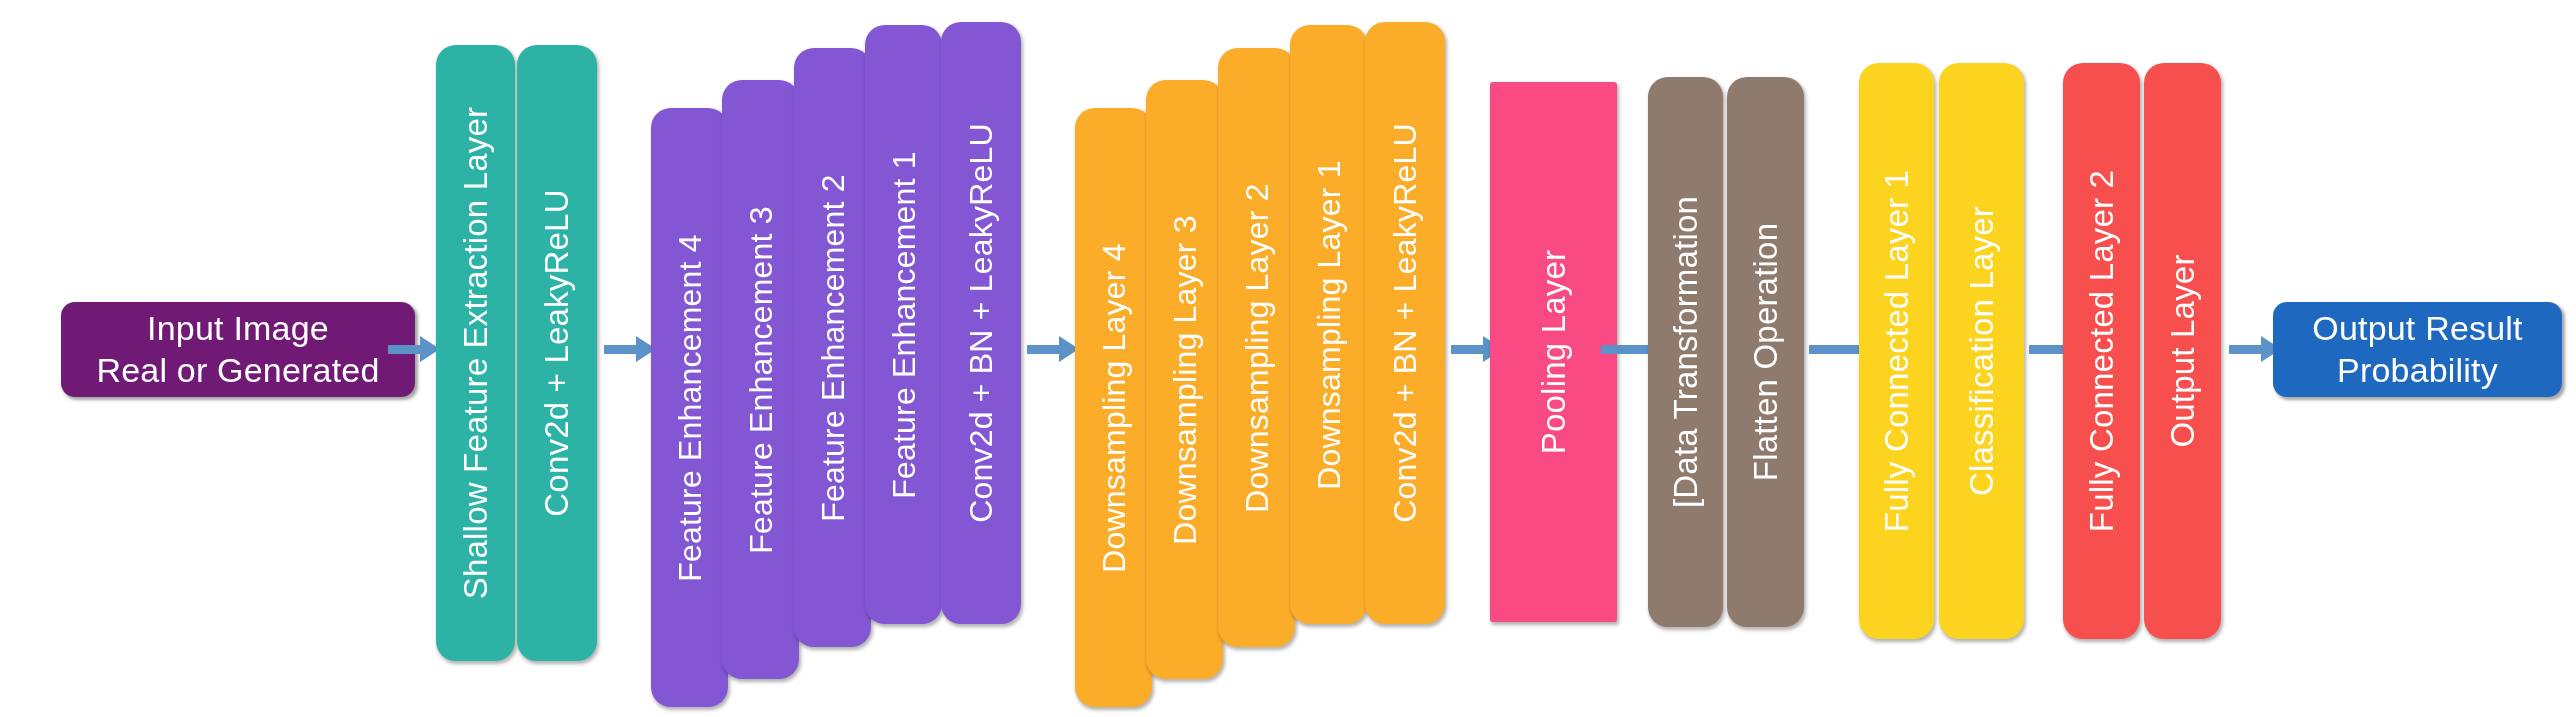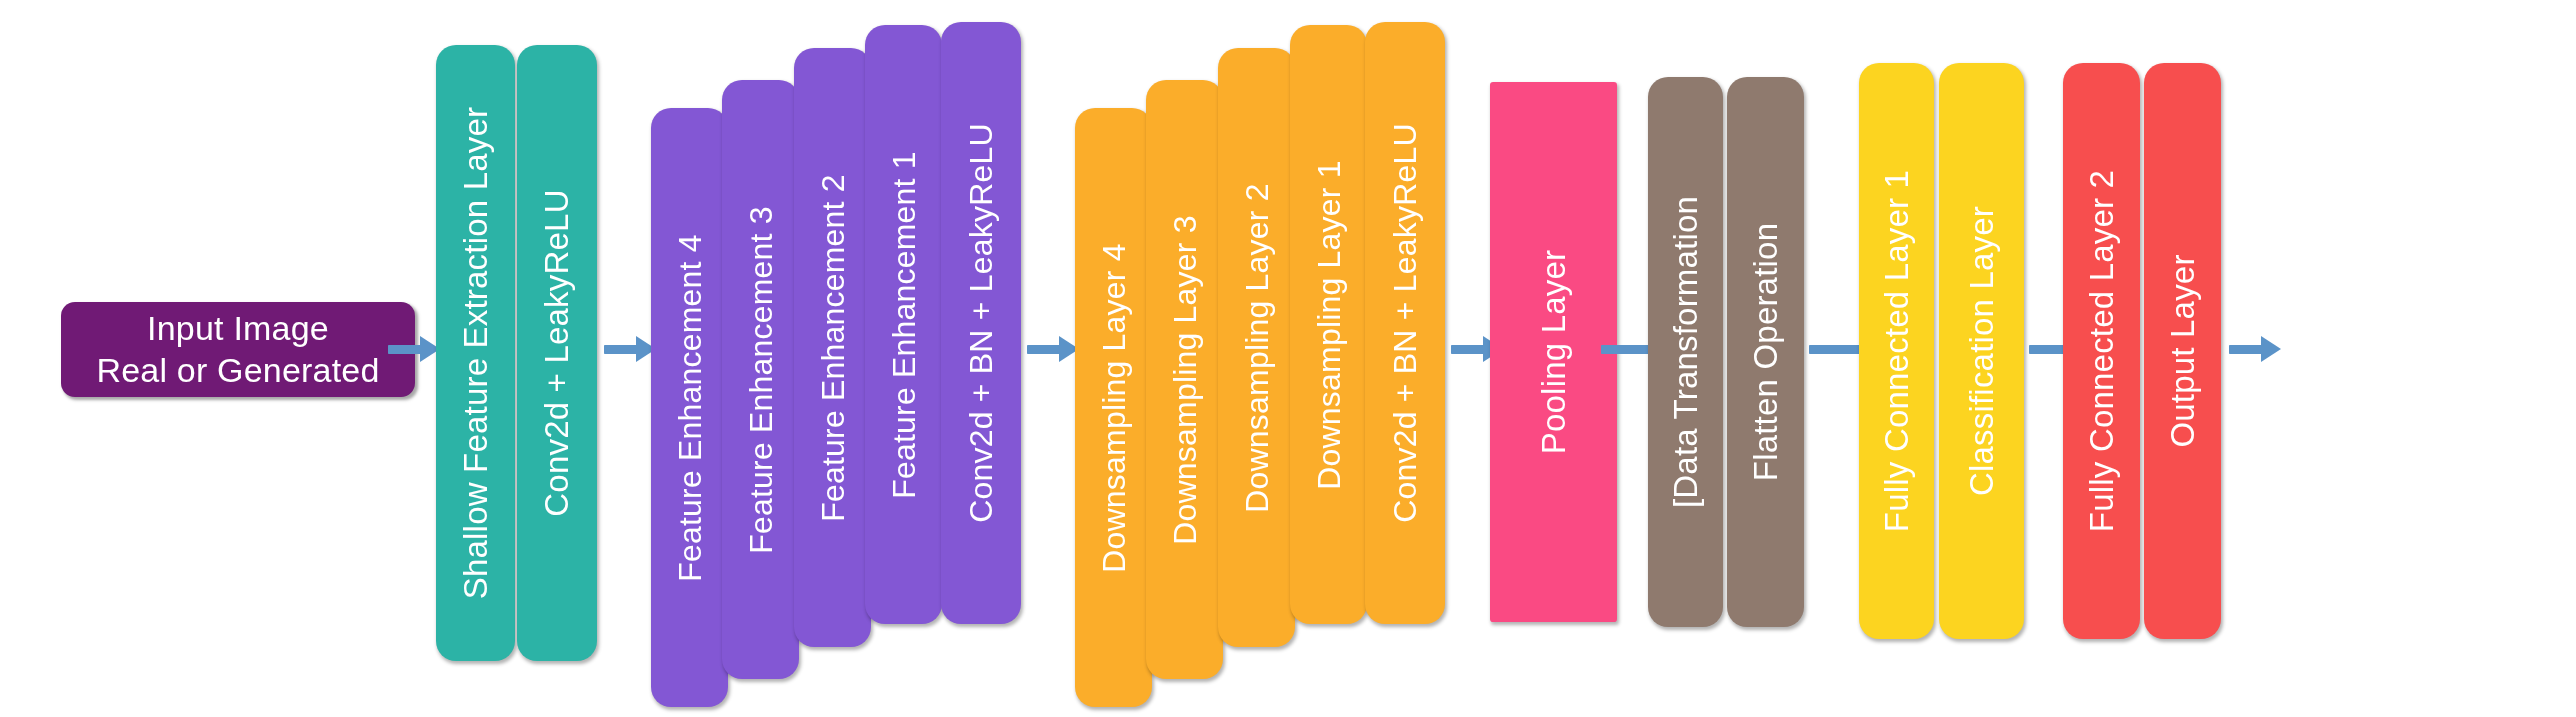--- a/index.html
+++ b/index.html
@@ -176,15 +176,19 @@
     <div class="panel" style="left:2144px;top:63px;width:77px;height:576px;background:#F74E4E;">
       <span class="vtext">Output Layer</span>
     </div>
   </div>
 
   <div class="arrow" style="left:2229px;top:336px;width:52px;">
     <span class="shaft" style="width:34px;"></span>
     <span class="head" style="left:32px;"></span>
   </div>
 
+  <div class="terminal" style="left:2273px;top:302px;width:289px;height:95px;background:#1F68C0;">
+    <span>Output Result
+Probability</span>
+  </div>
 
 </div>
 
 
 </body></html>

